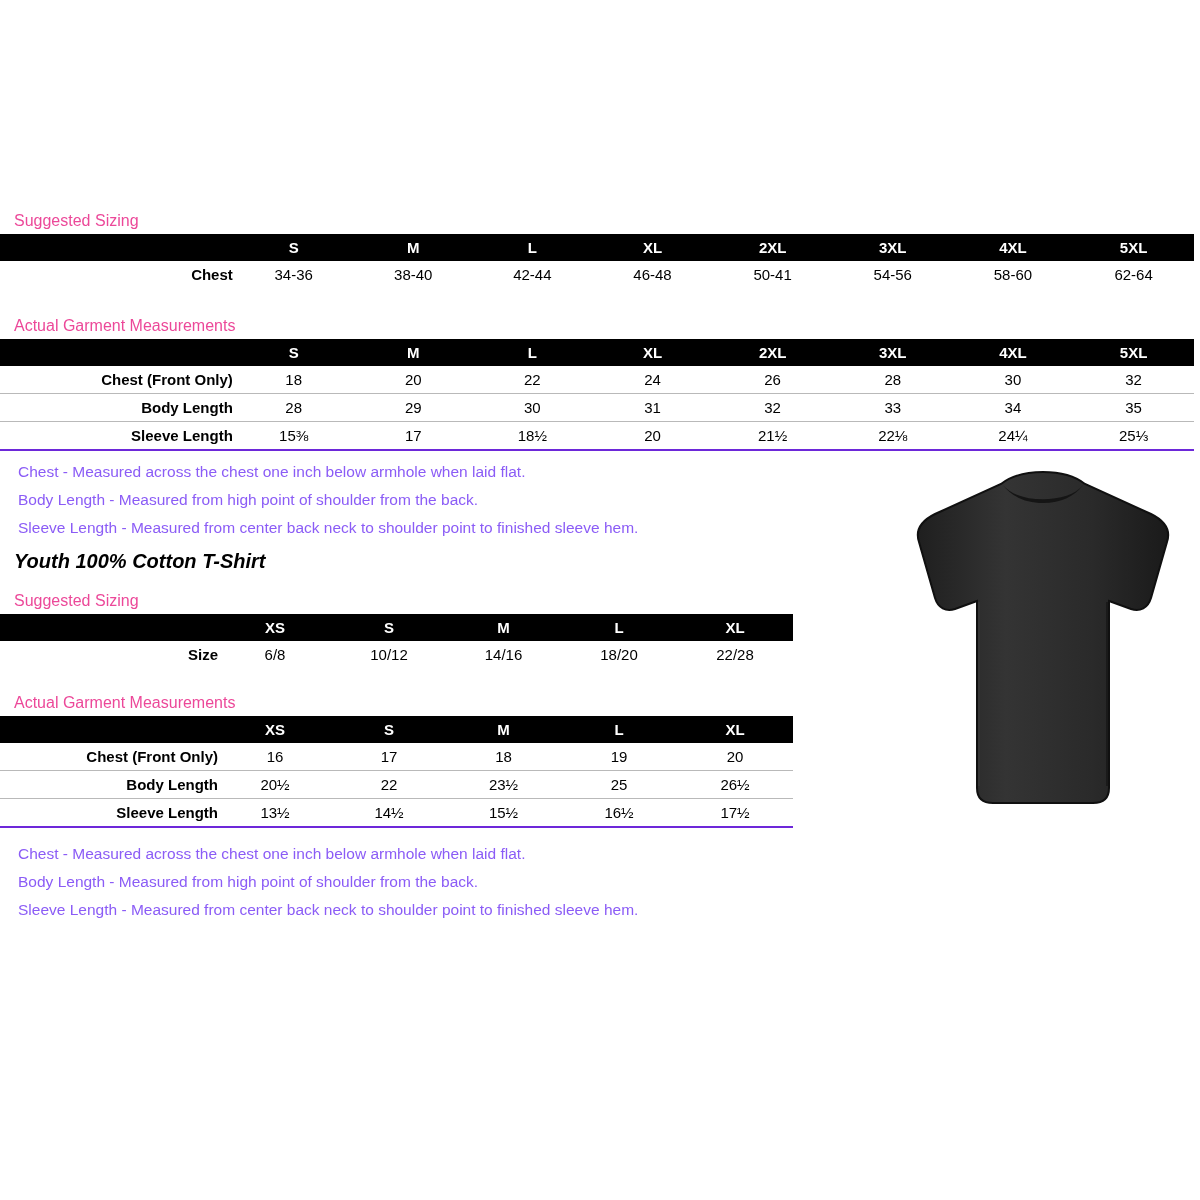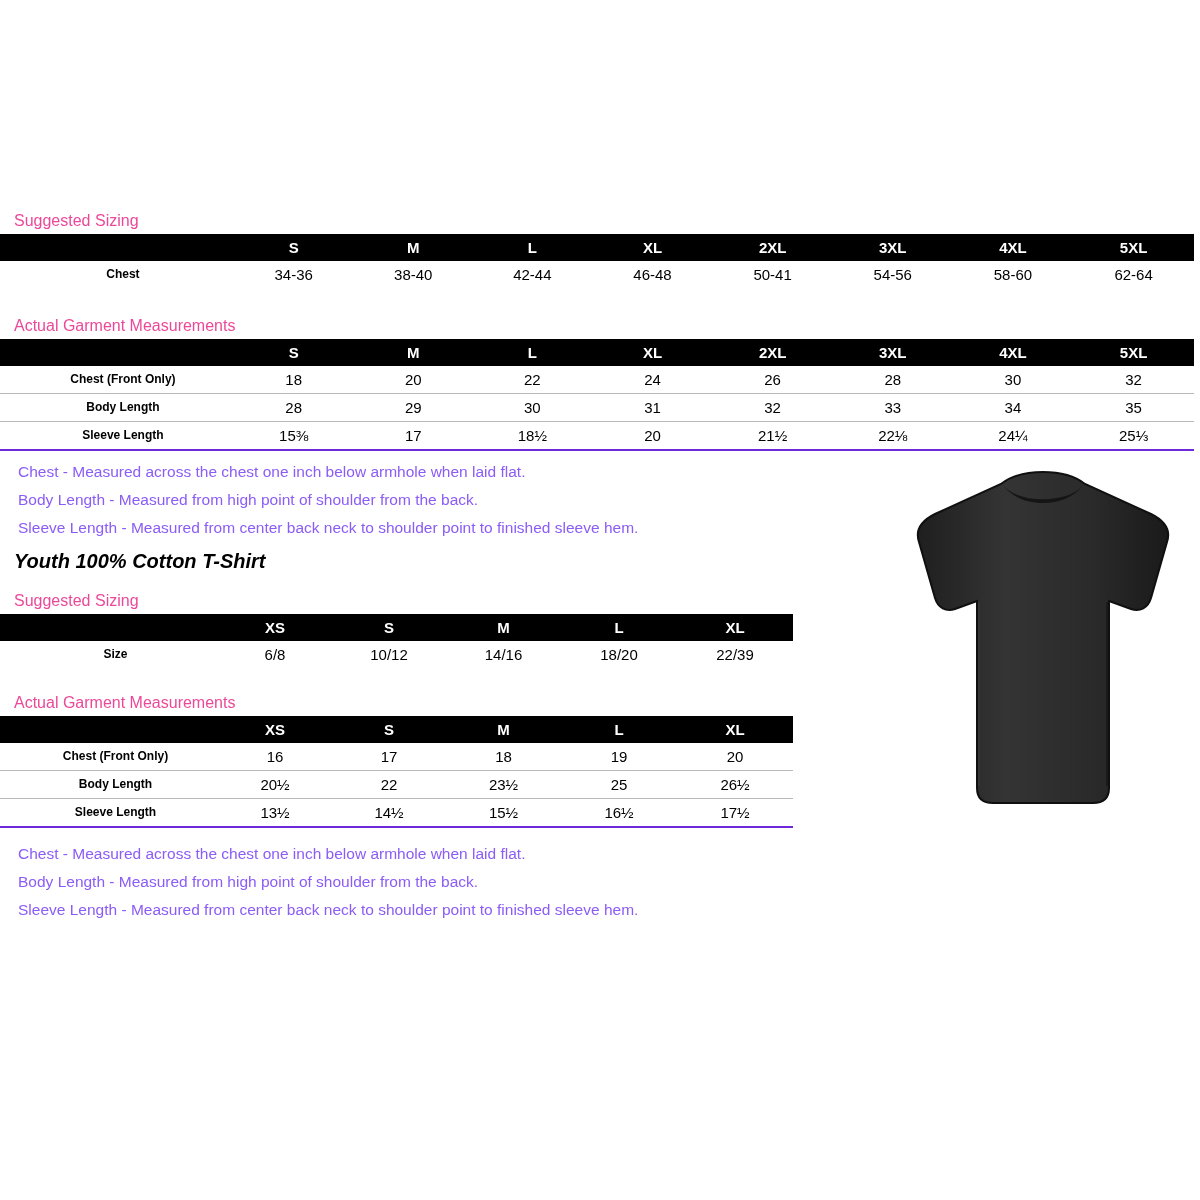--- a/index.html
+++ b/index.html
@@ -90,24 +90,24 @@
   table.size-table thead th {
     background: #000000;
     color: #ffffff;
     font-weight: bold;
     font-size: 15px;
   }
   table.size-table thead th.rowhead {
     background: #000000;
   }
   table.size-table tbody td.rowhead {
-    text-align: center;
+    text-align: right;
     padding-left: 13px;
     font-weight: bold;
-    font-size: 12px;
+    font-size: 15px;
   }
   table.size-table tbody tr td {
     border-bottom: 1px solid #b9b9b9;
   }
   table.size-table tbody tr:last-child td {
     border-bottom: 2px solid #6d28d9;
   }
   table.size-table.single tbody tr td {
     border-bottom: none;
   }
@@ -279,21 +279,21 @@
         <th>XL</th>
       </tr>
     </thead>
     <tbody>
       <tr>
         <td class="rowhead">Size</td>
         <td>6/8</td>
         <td>10/12</td>
         <td>14/16</td>
         <td>18/20</td>
-        <td>22/39</td>
+        <td>22/28</td>
       </tr>
     </tbody>
   </table>
 
   <div class="section-label" style="left:14px; top:694px;">Actual Garment Measurements</div>
 
   <table class="size-table" id="youth-actual" style="left:0px; top:716px; width:793px;">
     <colgroup>
       <col style="width:218px">
         <col style="width:114px">

